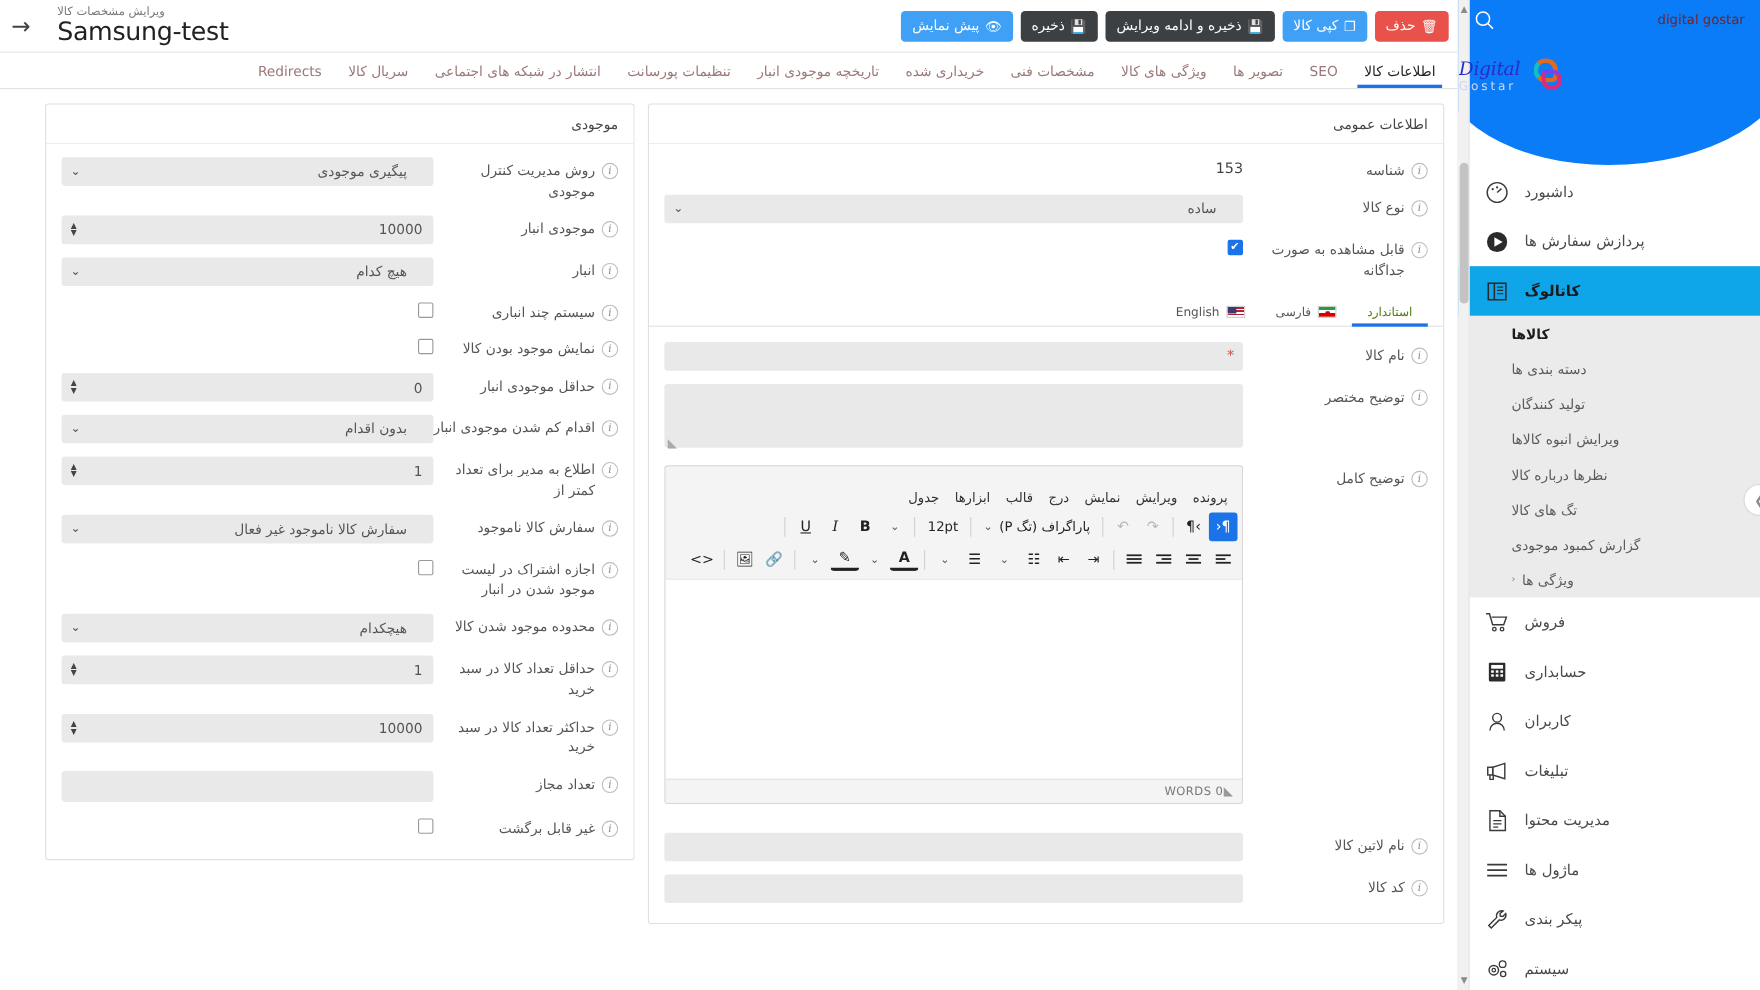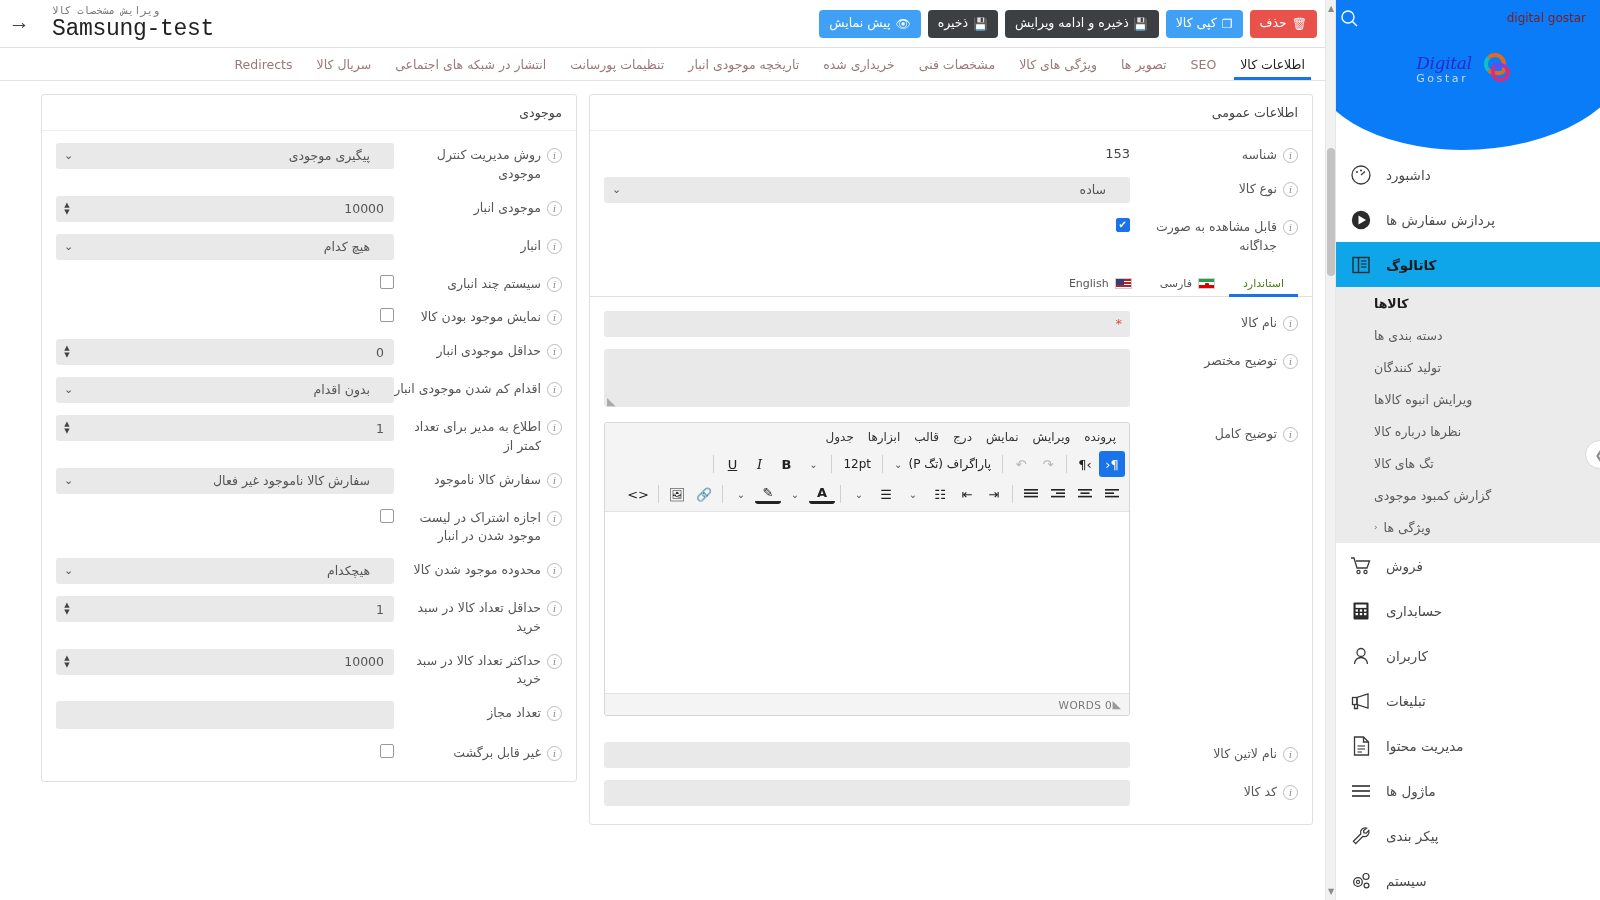--- a/index.html
+++ b/index.html
@@ -15,21 +15,21 @@
 
   
   .topbar{
     position:absolute; top:0; right:275px; left:0; height:48px;
     background:#fff; border-bottom:1px solid #e0e0e0;
     display:flex; align-items:center; direction:rtl;
   }
   .title-block{
     display:flex; align-items:center; gap:10px;
     margin-right:auto; padding-left:0; padding-right:0;
-    order:2; flex-direction:row;font-family:Liberation Mono, monospace;
+    order:2; flex-direction:row;
   }
   .titles{ text-align:left; line-height:1.05; padding-left:4px;}
   .subtitle{ font-size:10.5px; color:#777; display:block; }
   .maintitle{ font-size:23px; color:#222; display:block; font-weight:400; letter-spacing:-0.3px;}
   .back-arrow{
     width:38px; height:48px; display:flex; align-items:center; justify-content:center;
     color:#444; font-size:21px; cursor:pointer;
   }
   .btn-group{ display:flex; align-items:center; gap:7px; padding:0 8px; order:1; }
   .btn{
@@ -160,21 +160,21 @@
   .flag.ir{ background:linear-gradient(#239f40 0 33.3%, #fff 33.3% 66.6%, #da0000 66.6% 100%); }
   .flag.ir:after{ content:""; position:absolute; left:6px; top:3.5px; width:4px; height:4px; background:#da0000; border-radius:1px;}
   .flag.us{ background:repeating-linear-gradient(#b22234 0 1.6px, #fff 1.6px 3.1px); }
   .flag.us:before{ content:""; position:absolute; left:0; top:0; width:8px; height:6px; background:#3c3b6e; }
 
   
   .mce{ border:1px solid #d6d6d6; border-radius:3px; background:#f4f4f4; overflow:hidden; }
   .mce-menubar{
     display:flex; direction:rtl; gap:0; padding:4px 6px 2px 6px; background:#f4f4f4;
   }
-  .mce-menu{ padding:3px 7px; font-size:12px; color:#333; cursor:pointer; border-radius:3px; }
+  .mce-menu{ padding:3px 7px; font-size:12px; color:#333; cursor:pointer; border-radius:3px;margin-top:14px; }
   .mce-toolbar{
     display:flex; direction:rtl; align-items:center; padding:2px 4px; gap:1px;
     background:#f4f4f4; flex-wrap:nowrap;
   }
   .mce-btn{
     min-width:26px; height:26px; display:inline-flex; align-items:center; justify-content:center;
     font-size:13px; color:#222; cursor:pointer; border-radius:3px; padding:0 4px;
   }
   .mce-btn.on{ background:#1a73e8; color:#fff; }
   .mce-btn.dis{ color:#b5b5b5; }
@@ -205,21 +205,21 @@
     position:absolute; top:-40px; right:-30px; left:-18px; height:190px;
     background:#0a7cf7; border-radius:0 0 60% 55%;
   }
   .sb-search{
     position:absolute; top:6px; right:14px; left:14px; height:24px;
     display:flex; align-items:center; justify-content:space-between; z-index:2;
   }
   .sb-search .q{ color:#7f1d1d; font-size:12px; }
   .sb-logo{
     position:absolute; top:52px; right:0; left:0; z-index:2;
-    display:flex; align-items:center; justify-content:center; gap:4px;
+    display:flex; align-items:center; justify-content:flex-end; gap:4px;
   }
   .logo-mark{ width:34px; height:34px; position:relative; }
   .logo-mark .p1{
     position:absolute; right:4px; top:1px; width:22px; height:22px;
     border:4px solid #f0690f; border-left-color:#13c2c2; border-radius:50% 50% 6px 50%;
     opacity:.95;
   }
   .logo-mark .p2{
     position:absolute; right:0px; top:11px; width:19px; height:19px;
     border:4px solid #e6267a; border-top-color:#7a3ff2; border-radius:6px 50% 50% 50%;

